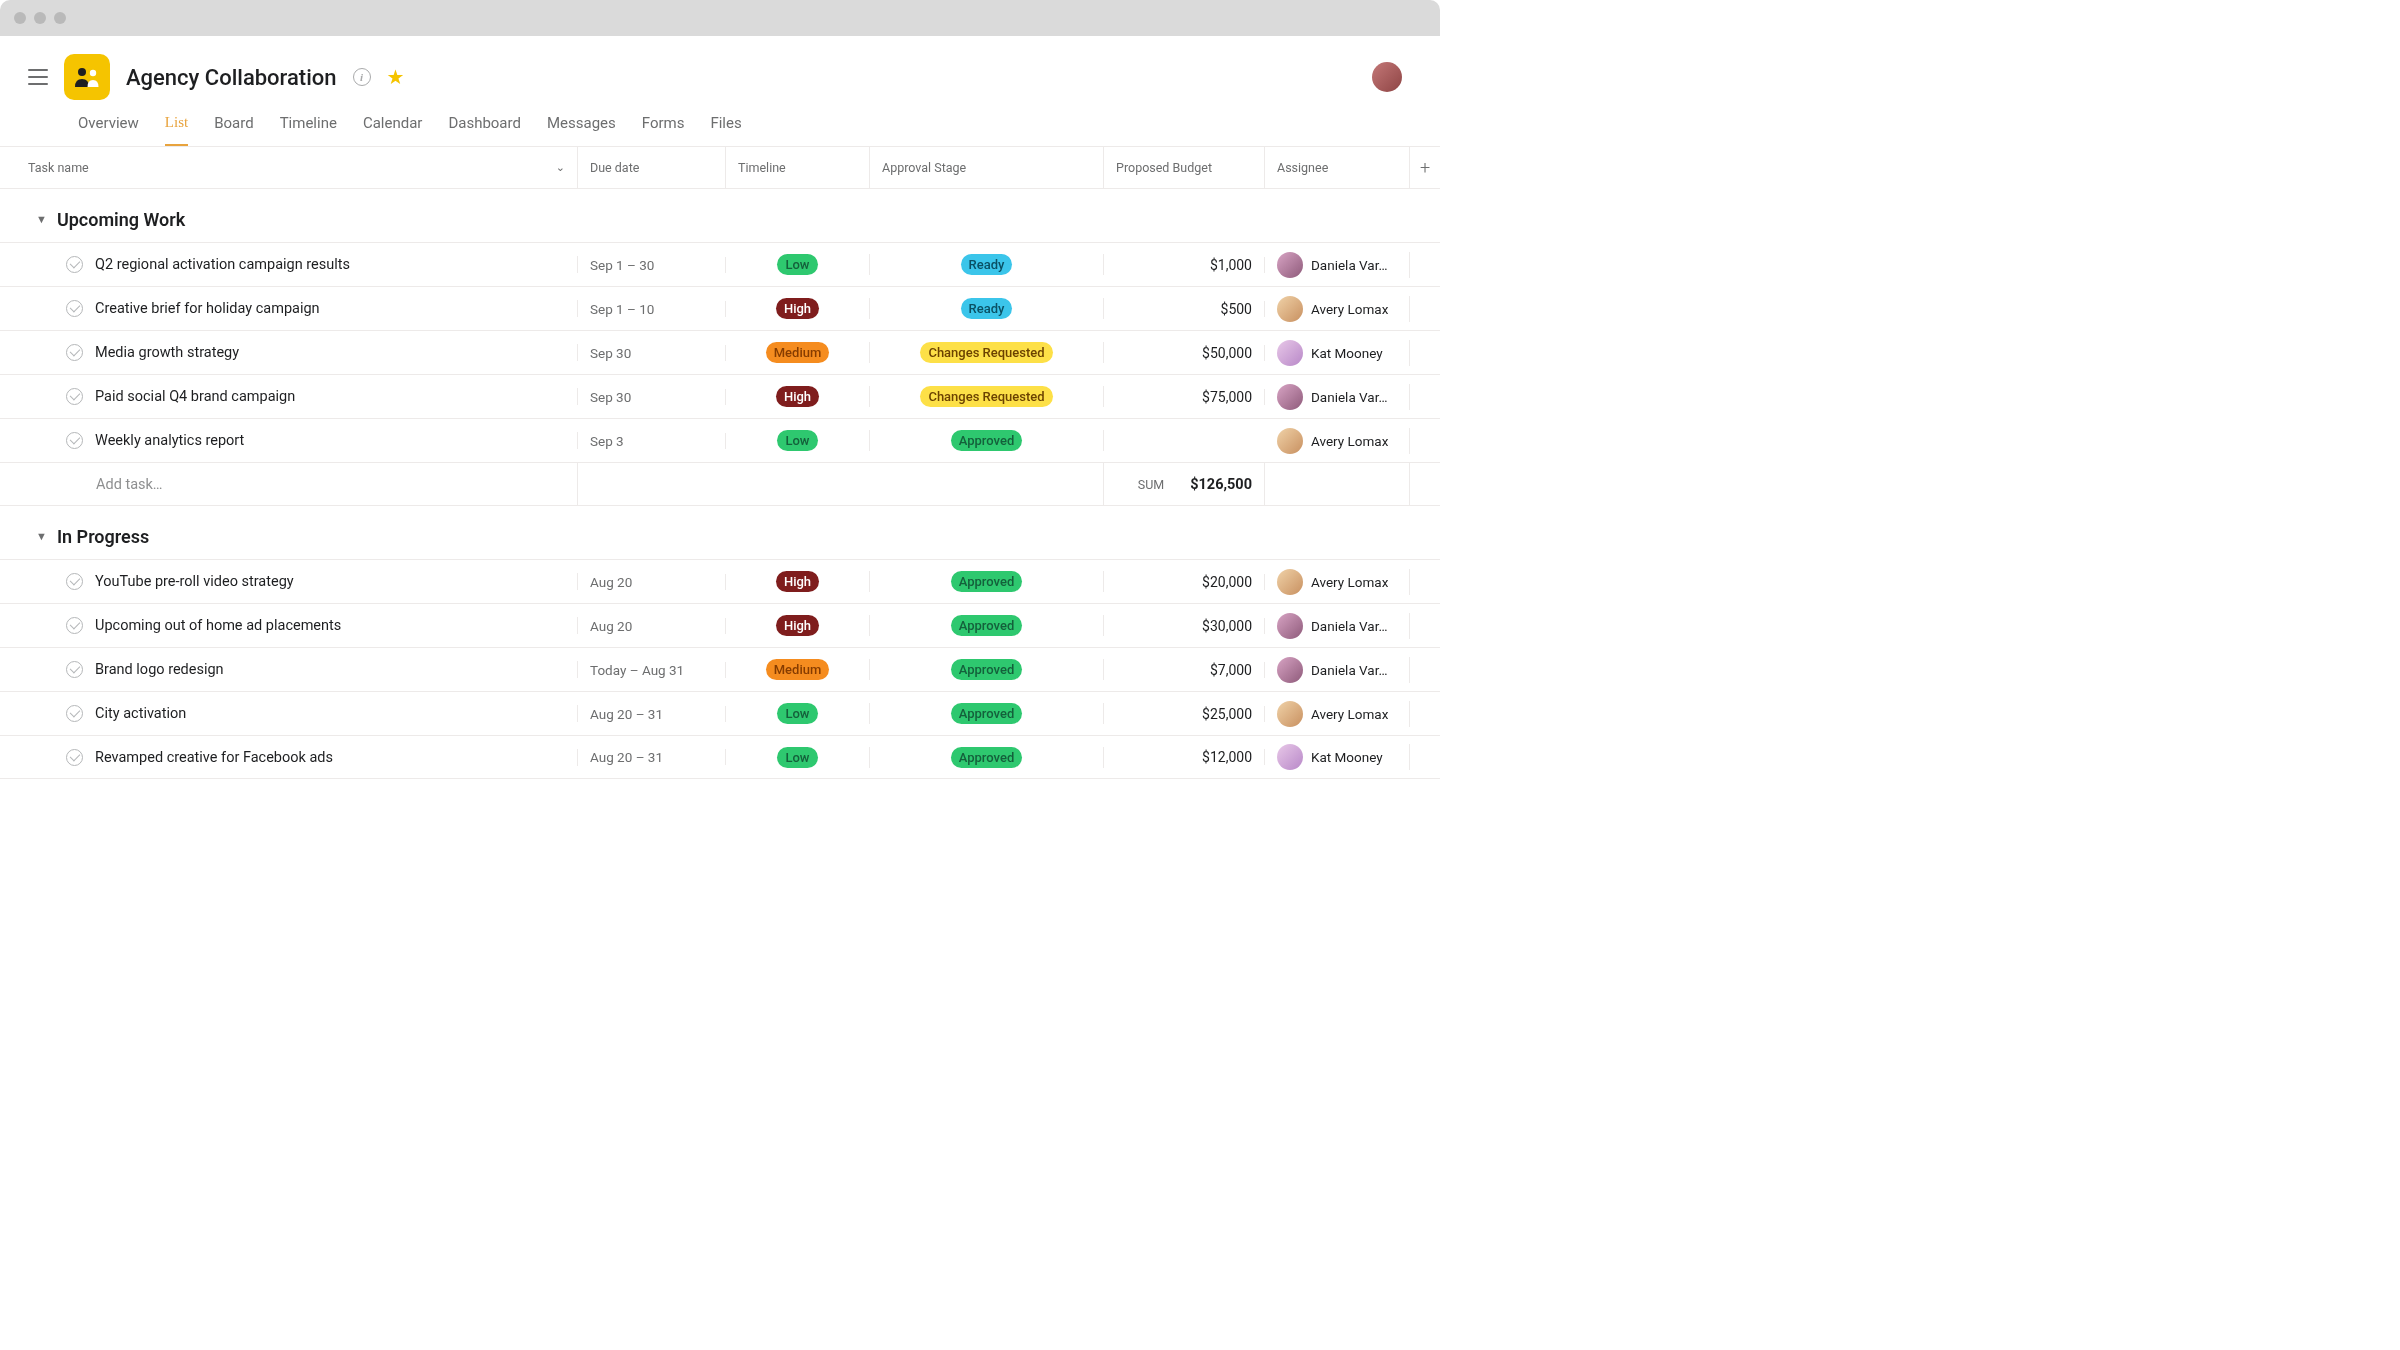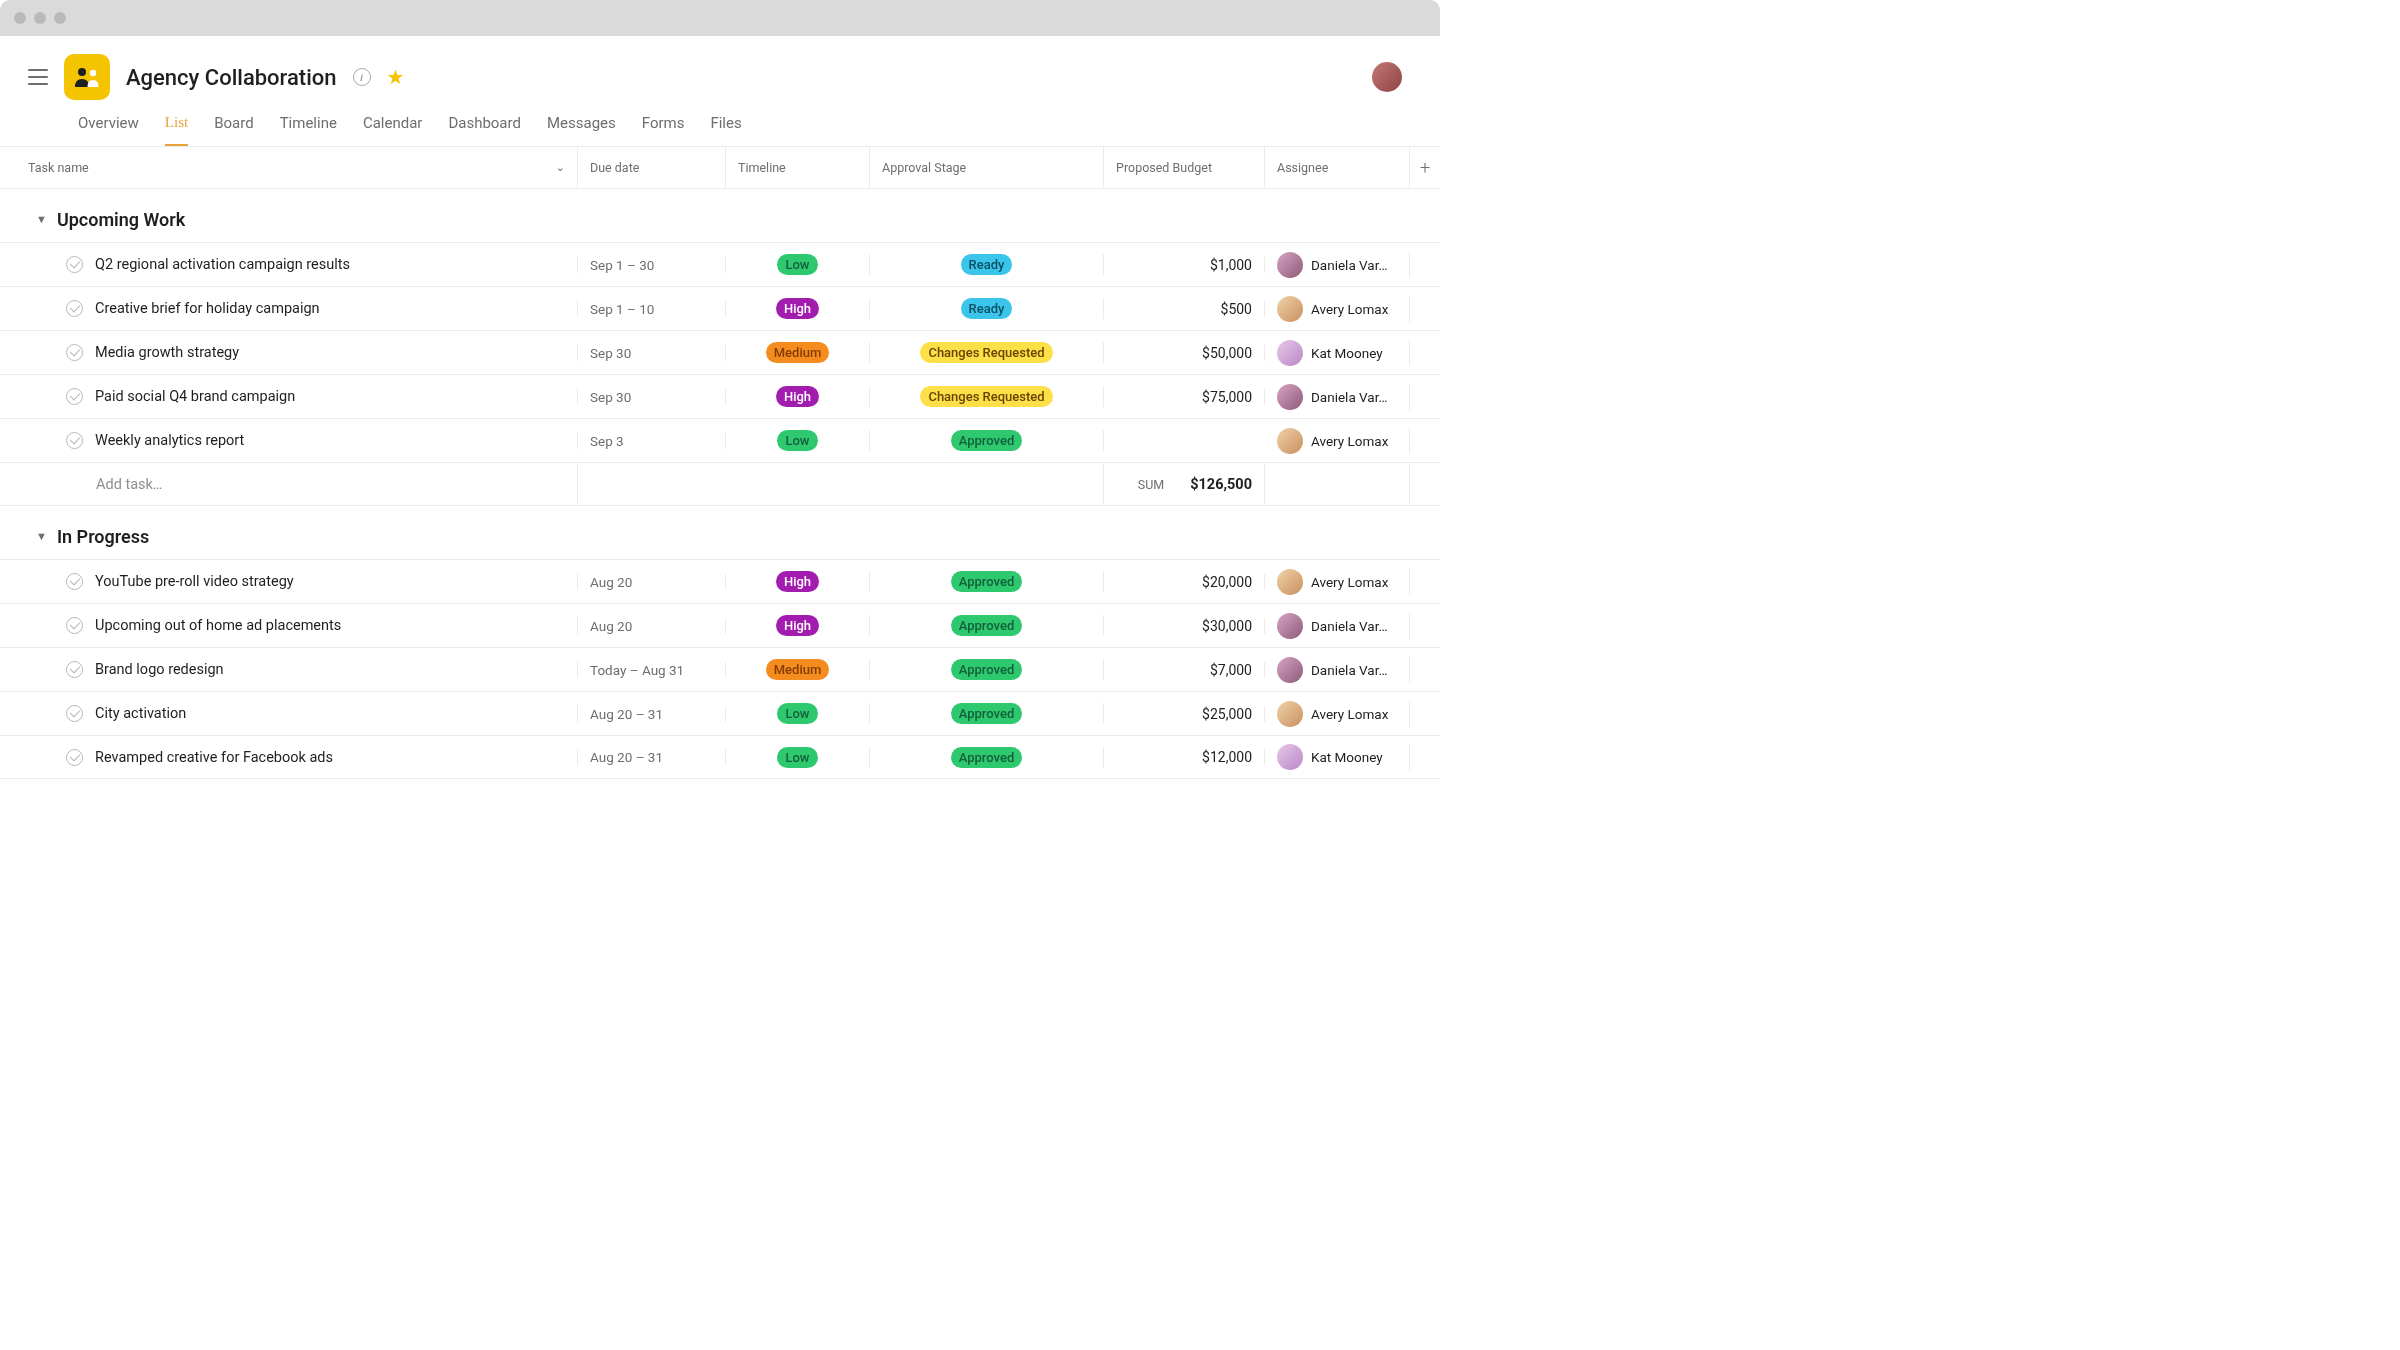--- a/index.html
+++ b/index.html
@@ -42,21 +42,21 @@
 .c-priority { width: 144px; justify-content: center; }
 .c-approval { width: 234px; justify-content: center; }
 .c-budget { width: 161px; justify-content: flex-end; font-size: 14px; }
 .c-assignee { width: 145px; gap: 8px; font-size: 13.5px; overflow: hidden; white-space: nowrap; }
 .c-end { width: 30px; border-right: none; }
 .check-circle { width: 17px; height: 17px; border: 1.2px solid #b5b7b9; border-radius: 50%; display: flex; align-items: center; justify-content: center; flex-shrink: 0; }
 .check-circle::after { content: ""; width: 5px; height: 8px; border-right: 1.2px solid #b5b7b9; border-bottom: 1.2px solid #b5b7b9; transform: rotate(45deg) translate(-1px, -1px); }
 .task-name { font-size: 14.5px; color: #1e1f21; }
 .pill { padding: 3px 8px; border-radius: 12px; font-size: 13px; font-weight: 500; white-space: nowrap; }
 .pill-low { background: #2ec86f; color: #14603b; }
-.pill-high { background: #a21caf; color: #fff; }
+.pill-high { background: #7f1d1d; color: #fff; }
 .pill-medium { background: #f58c1f; color: #863c00; }
 .pill-ready { background: #3bc5ea; color: #0a5064; }
 .pill-changes { background: #fde047; color: #6b4200; }
 .pill-approved { background: #2ec86f; color: #14603b; }
 .avatar { width: 26px; height: 26px; border-radius: 50%; flex-shrink: 0; }
 .assignee-name { overflow: hidden; text-overflow: ellipsis; }
 .add-task-row { display: flex; border-top: 1px solid #edeae9; border-bottom: 1px solid #edeae9; height: 44px; text-align: right; }
 .add-task-cell { width: 578px; border-right: 1px solid #edeae9; padding-left: 96px; display: flex; align-items: center; color: #8e8f90; font-size: 14.5px; }
 .sum-cell-wrap { display: flex; }
 .sum-spacer { width: 526px; border-right: 1px solid #edeae9; }

